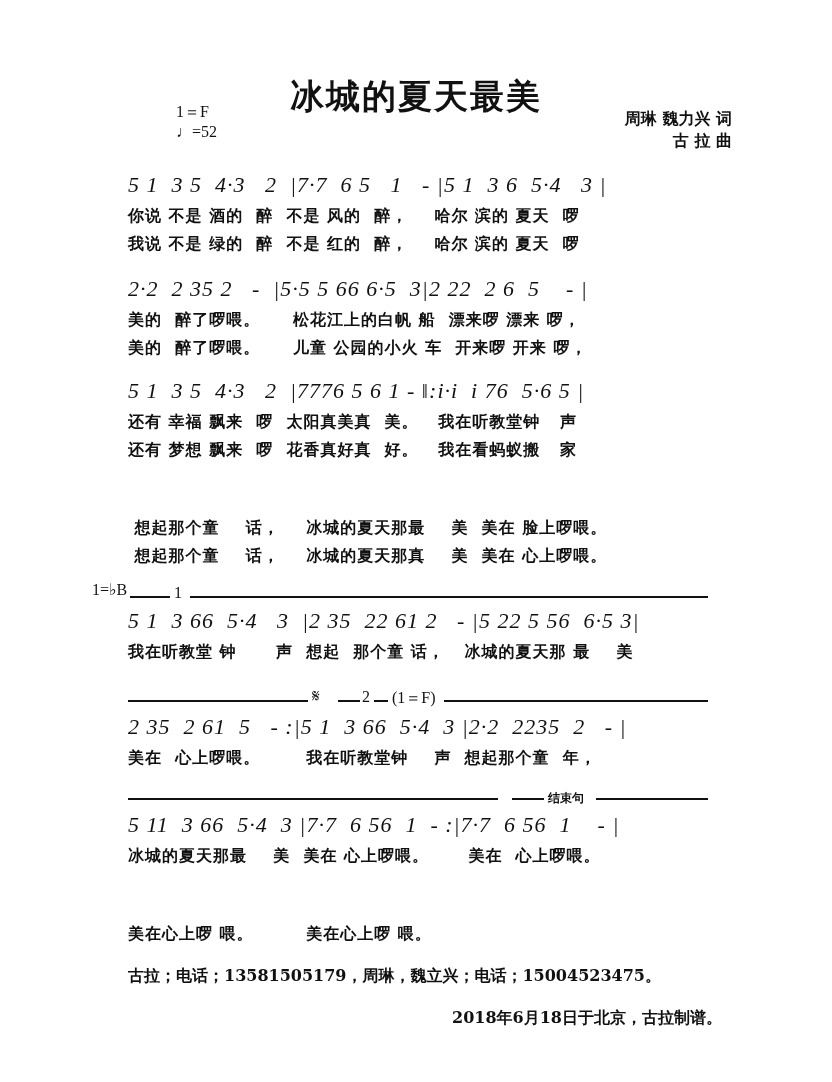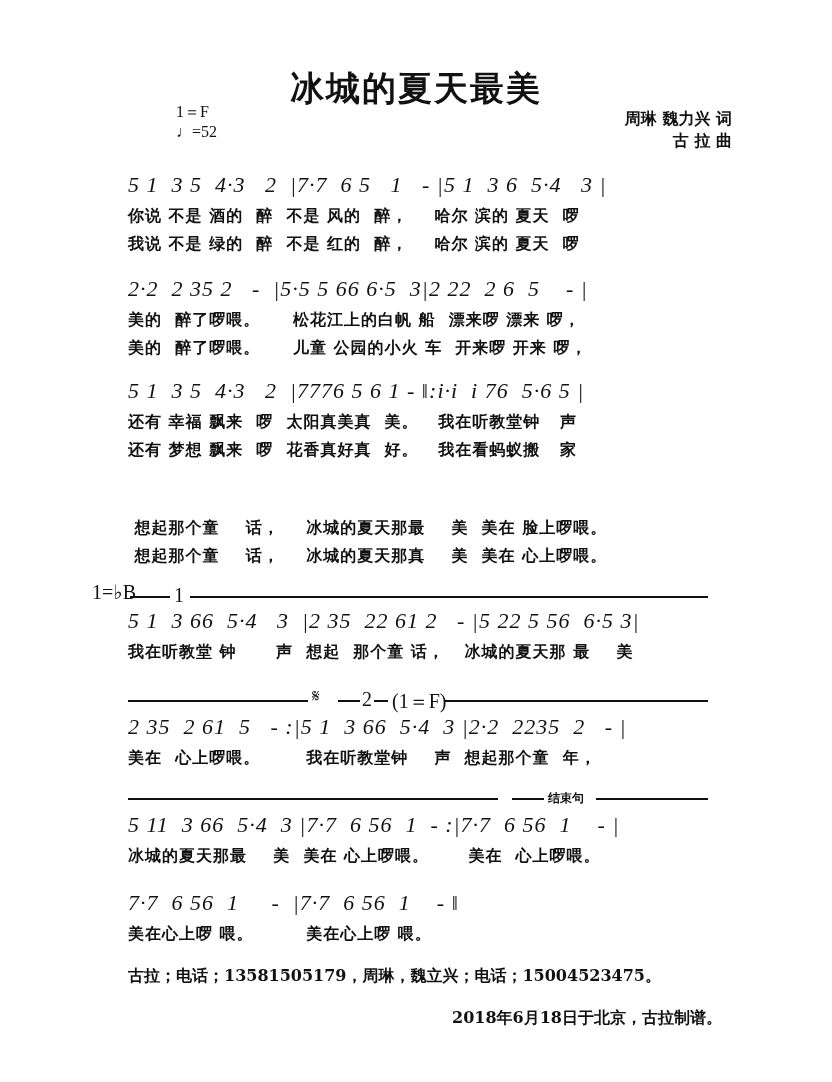--- a/index.html
+++ b/index.html
@@ -1,25 +1,25 @@
 <!DOCTYPE html>
 <html><head>
 <meta charset="utf-8">
 <style>
   html, body { margin:0; padding:0; background:#ffffff; }
   body { width:832px; height:1082px; position:relative; overflow:hidden; color:#111; font-family:"DejaVu Serif", serif; }
   .abs { position:absolute; }
-  .title { left:0; width:832px; top:66px; text-align:center; font-size:34px; font-weight:bold; letter-spacing:2px; font-family:"DejaVu Serif", serif; }
+  .title { left:0; width:832px; top:74px; text-align:center; font-size:34px; font-weight:bold; letter-spacing:2px; font-family:"DejaVu Serif", serif; }
   .key { left:128px; top:102px; font-size:16px; line-height:20px; font-family:"Liberation Serif", serif;margin-left:48px; }
   .credits { right:100px; top:108px; text-align:right; font-size:16px; font-weight:bold; line-height:22px; }
   .sys { position:absolute; left:128px; width:580px; }
   .notes { position:absolute; top:0; left:0; font-size:22px; font-family:"Liberation Serif", serif; white-space:pre; letter-spacing:1px;font-style:italic; }
   .lyr { position:absolute; left:0; font-size:16px; font-weight:bold; white-space:pre; letter-spacing:1px; }
   .line-over { position:absolute; height:2px; background:#111; }
-  .label { position:absolute; font-size:20px; font-family:"Liberation Serif", serif; }
+  .label { position:absolute; font-size:16px; font-family:"Liberation Serif", serif; }
   .footer1 { left:128px; top:966px; font-size:16px; font-weight:bold; white-space:pre; }
   .footer2 { right:110px; top:1008px; font-size:16px; font-weight:bold; }
 </style>
 </head>
 <body>
 
 <div class="abs title">冰城的夏天最美</div>
 
 <div class="abs key">
   <div>1＝F</div>
@@ -78,18 +78,17 @@
 <div class="line-over" style="left:128px;top:798px;width:370px;"></div>
 <div class="label" style="left:548px;top:790px;font-size:12px;font-weight:bold;font-family:'DejaVu Sans',sans-serif;">结束句</div>
 <div class="line-over" style="left:512px;top:798px;width:32px;"></div>
 <div class="line-over" style="left:596px;top:798px;width:112px;"></div>
 <div class="sys" style="top:812px;height:70px;">
   <div class="notes">5 11  3 66  5·4  3 |7·7  6 56  1  - :|7·7  6 56  1    - |</div>
   <div class="lyr" style="top:34px">冰城的夏天那最    美  美在 心上啰喂。      美在  心上啰喂。</div>
 </div>
 
 <div class="sys" style="top:890px;height:70px;">
-  <div class="notes">7·7  6 56  1     -  |7·7  6 56  1    - ‖</div>
   <div class="lyr" style="top:34px">美在心上啰 喂。        美在心上啰 喂。</div>
 </div>
 
 <div class="abs footer1">古拉；电话；13581505179，周琳，魏立兴；电话；15004523475。</div>
 <div class="abs footer2">2018年6月18日于北京，古拉制谱。</div>
 
 </body></html>

